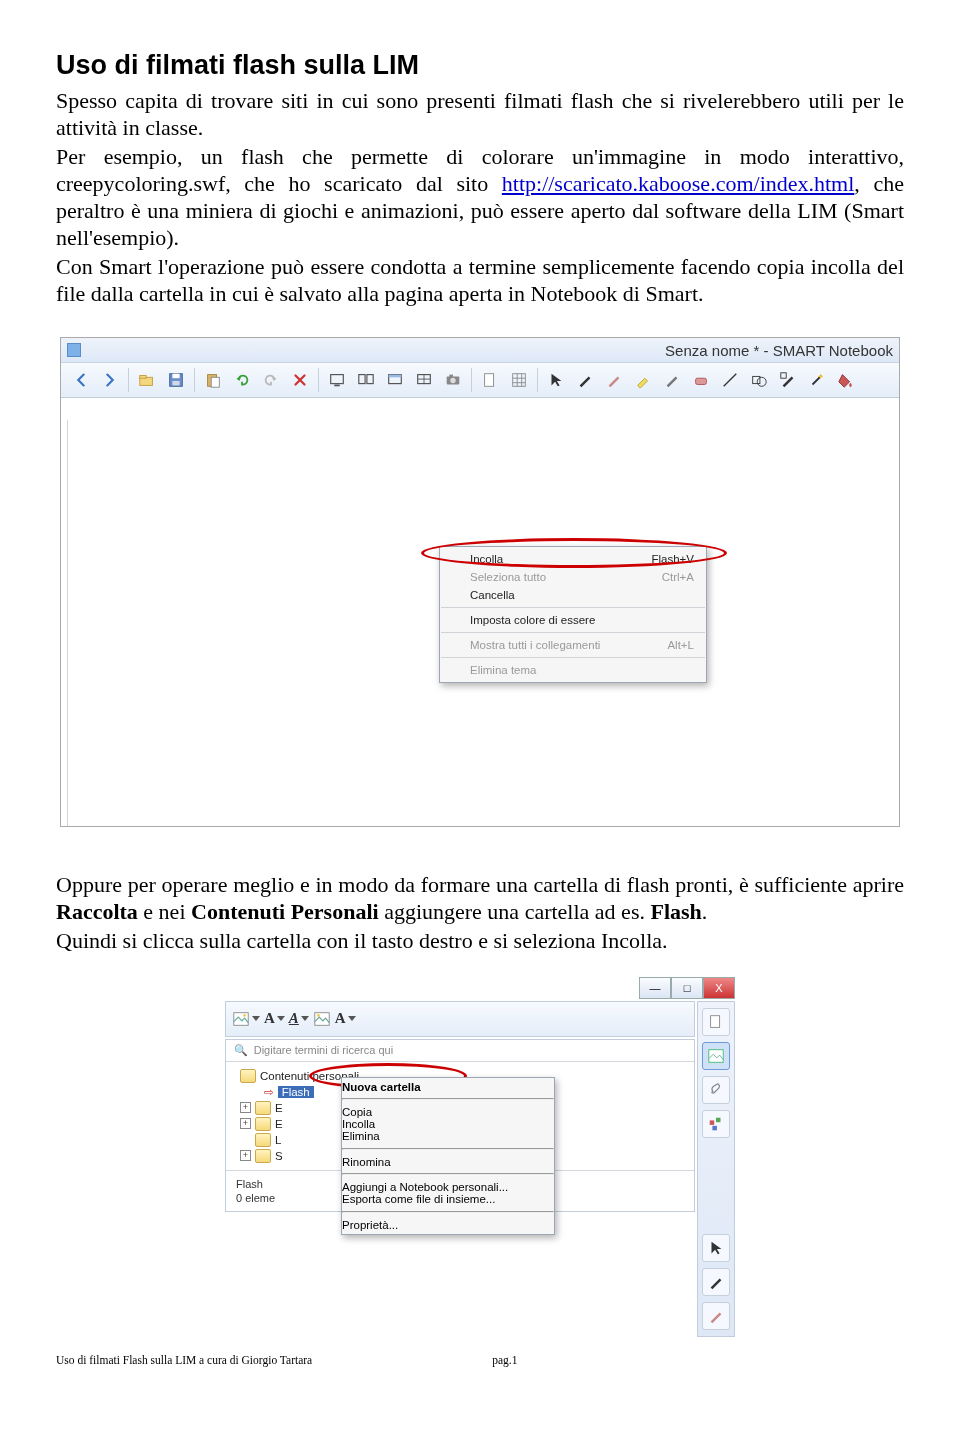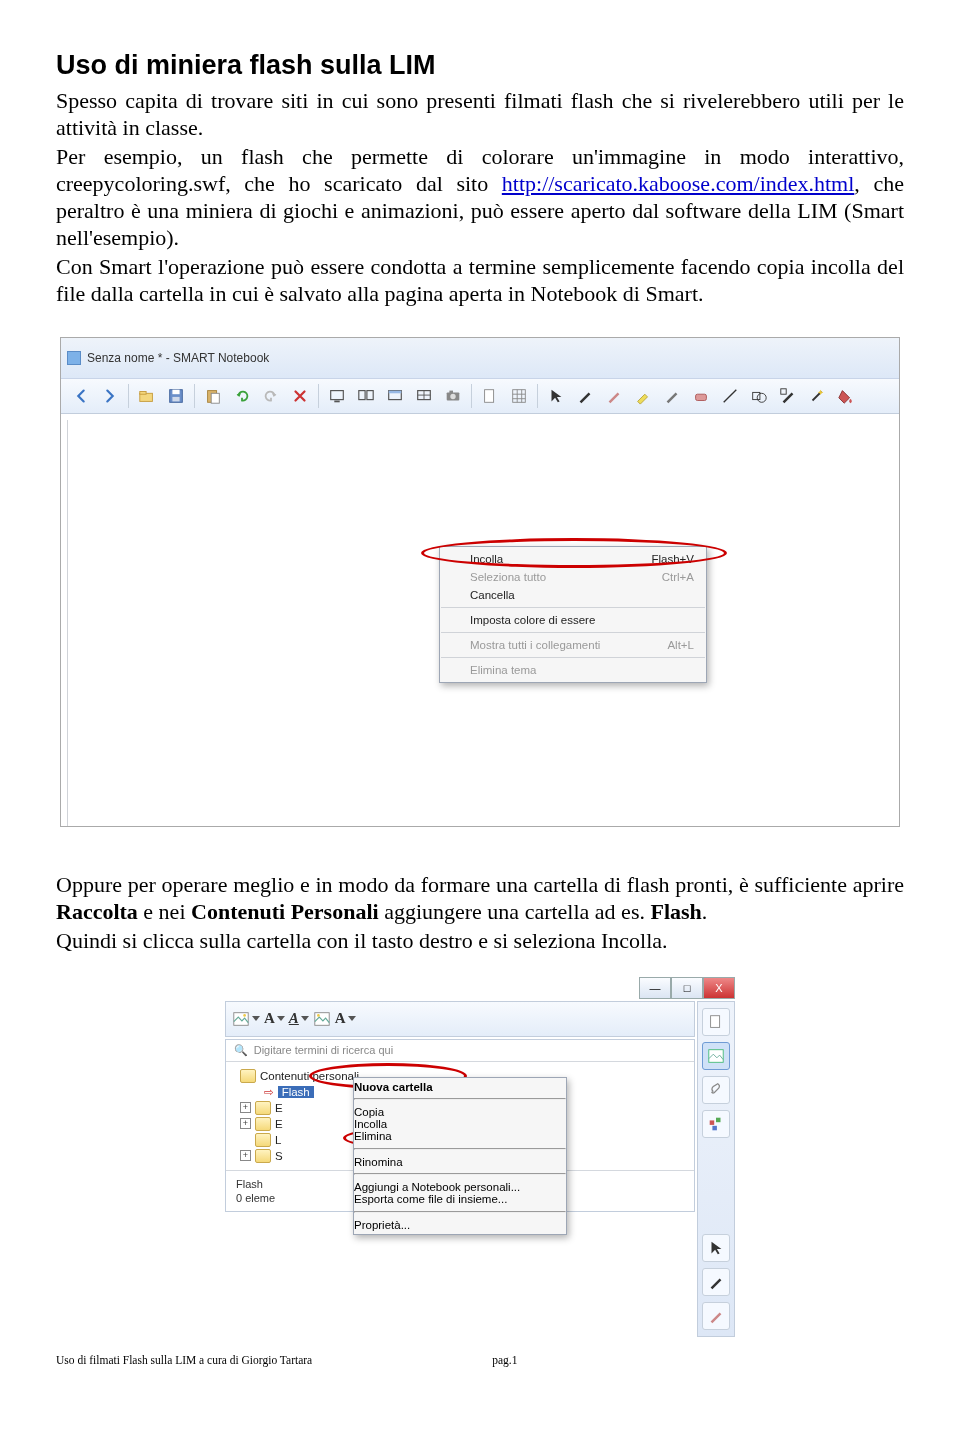--- a/index.html
+++ b/index.html
@@ -45,23 +45,24 @@
     position: relative;
     overflow: hidden;
     font-family: 'Segoe UI', Tahoma, sans-serif;
   }
   .titlebar {
     height: 24px;
     background: linear-gradient(#eef3fa, #dde8f7);
     border-bottom: 1px solid #c8d4e8;
     display: flex;
     align-items: center;
-    padding: 8px 6px;
-    font-size: 12px;
+    padding: 0 6px;
+    font-size: 15px;
     color: #333;
+    justify-content: space-between;
   }
   .titlebar .favicon {
     width: 12px; height: 12px;
     background: #7db1e8;
     border: 1px solid #5a8cc7;
     margin-right: 6px;
   }
   .menubar {
     height: 22px;
     display: flex;
@@ -236,21 +237,21 @@
   }
   .info2 {
     border-top: 1px solid #d4d8de;
     padding: 6px 10px;
     font-size: 11px;
     color: #333;
     line-height: 1.3;
   }
   .ctxmenu2 {
     position: absolute;
-    top: 100px; left: 128px;
+    top: 100px; left: 116px;
     width: 212px;
     background: #f6f6f6;
     border: 1px solid #9da6b5;
     box-shadow: 2px 3px 7px rgba(0,0,0,0.3);
     font-size: 11.5px;
     padding: 3px 0;
     z-index: 5;
   }
   .red-ellipse.r2a { top: 86px; left: 84px; width: 152px; height: 20px; }
   .red-ellipse.r2b { top: 148px; left: 118px; width: 190px; height: 20px; }
@@ -262,21 +263,21 @@
     right: 63px;
     font-size: 11.5px;
     display:flex;
     gap: 180px;
   }
 </style>
 </head>
 <body>
 
 <div class="page">
-  <h1>Uso di miniera flash sulla LIM</h1>
+  <h1>Uso di filmati flash sulla LIM</h1>
 
   <p class="body">Spesso capita di trovare siti in cui sono presenti filmati flash che si rivelerebbero utili per le attività in classe.</p>
 
   <p class="body">
     <span>Per esempio, un flash che permette di colorare un'immagine in modo interattivo, creepycoloring.swf, che ho scaricato dal sito </span><a class="link" href="#">http://scaricato.kaboose.com/index.html</a><span>, che peraltro è una miniera di giochi e animazioni, può essere aperto dal software della LIM (Smart nell'esempio).</span>
   </p>
 
   <p class="body">Con Smart l'operazione può essere condotta a termine semplicemente facendo copia incolla del file dalla cartella in cui è salvato alla pagina aperta in Notebook di Smart.</p>
 
   <div class="shot1">

